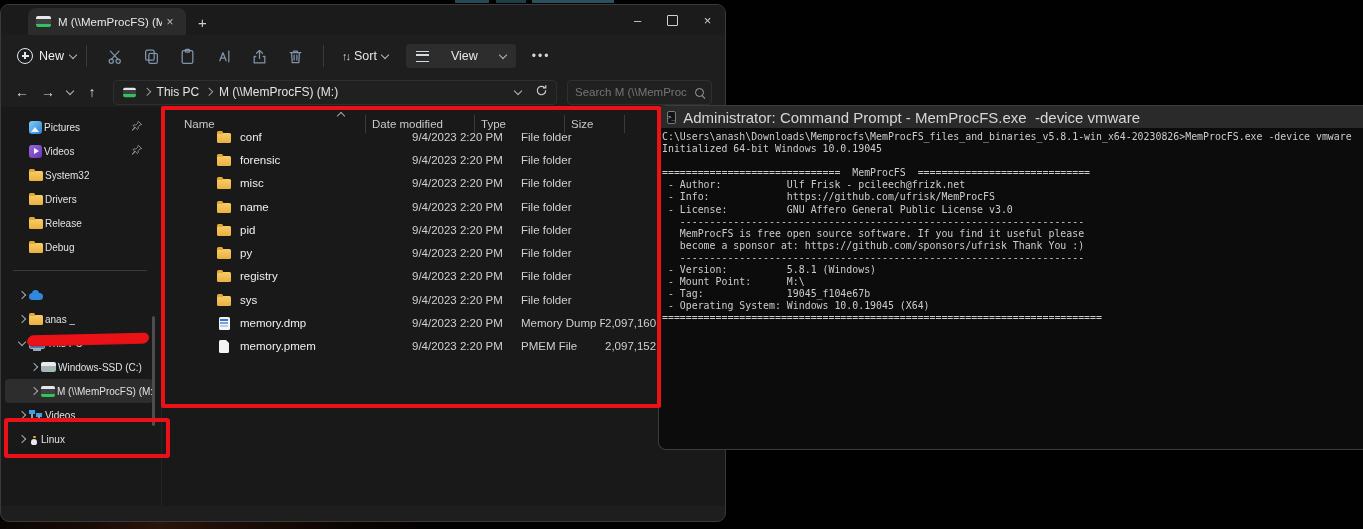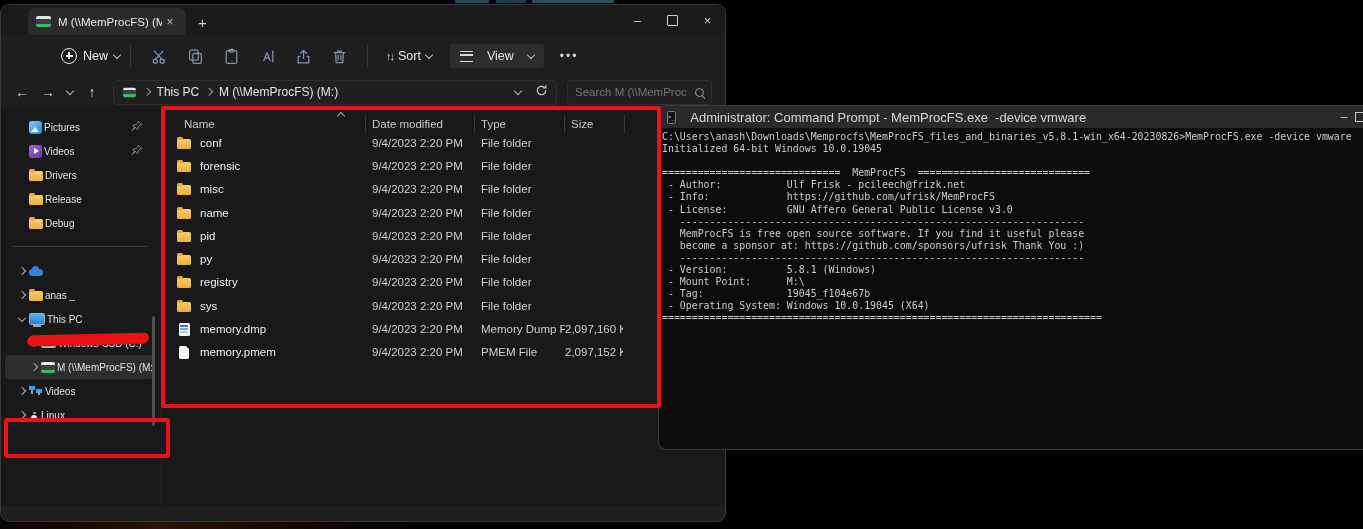--- a/index.html
+++ b/index.html
@@ -23,28 +23,28 @@
     display:flex;align-items:center;padding:0 8px;box-sizing:border-box;}
   .tab-title{color:#e8e8e8;font-size:11.5px;margin-left:7px;flex:1;white-space:nowrap;overflow:hidden;}
   .tab-close{color:#bdbdbd;font-size:12px;width:16px;text-align:center;cursor:default;}
   .newtab{color:#cfcfcf;font-size:15px;margin-left:12px;margin-bottom:4px;}
   .wctrls{margin-left:auto;display:flex;height:30px;align-items:center;}
   .wc{width:35px;height:30px;display:flex;align-items:center;justify-content:center;color:#cfcfcf;font-size:13px;}
   .wc .sq{width:9px;height:9px;border:1px solid #cfcfcf;border-radius:1px;}
 
   
   .toolbar{position:absolute;left:0;top:30px;width:100%;height:42px;background:#1e1e1e;
-    display:flex;align-items:center;border-bottom:1px solid #161616;padding-left:44px;}
+    display:flex;align-items:center;border-bottom:1px solid #161616;}
   .tb-new{display:flex;align-items:center;gap:6px;color:#f0f0f0;font-size:12.5px;margin-left:16px;}
   .tb-sep{width:1px;height:22px;background:#3a3a3a;margin:0 10px;}
   .tb-ic{width:36px;height:30px;display:flex;align-items:center;justify-content:center;}
   .tb-ic svg{stroke:#7f93a8;fill:none;stroke-width:1.2;stroke-linecap:round;stroke-linejoin:round;}
   .tb-sort{display:flex;align-items:center;gap:5px;color:#e6e6e6;font-size:12.5px;padding:0 8px;}
   .tb-sort .updown{font-size:11px;color:#cdd5de;letter-spacing:-2px;}
-  .tb-view{display:flex;align-items:center;gap:14px;color:#e6e6e6;font-size:12.5px;background:#2d2d2d;
+  .tb-view{display:flex;align-items:center;gap:22px;color:#e6e6e6;font-size:12.5px;background:#2d2d2d;
     border-radius:4px;padding:5px 10px;margin-left:10px;}
   .lines3{width:13px;height:9px;border-top:1.6px solid #d5dade;border-bottom:1.6px solid #d5dade;position:relative;}
   .lines3::after{content:"";position:absolute;left:0;top:2.6px;width:100%;height:1.6px;background:#d5dade;}
   .tb-more{color:#d5d5d5;font-size:12px;letter-spacing:2px;margin-left:16px;}
   .chev{display:inline-block;width:5px;height:5px;border-right:1.3px solid #b9b9b9;border-bottom:1.3px solid #b9b9b9;transform:rotate(45deg);margin-top:-3px;}
   .plus-circle{width:14px;height:14px;border:1.3px solid #e4e8ec;border-radius:50%;position:relative;}
   .plus-circle::before,.plus-circle::after{content:"";position:absolute;background:#e4e8ec;}
   .plus-circle::before{left:3.5px;top:6.2px;width:7px;height:1.4px;}
   .plus-circle::after{left:6.3px;top:3.4px;width:1.4px;height:7px;}
 
@@ -119,21 +119,21 @@
 
   
   .filelist{position:absolute;left:160px;top:0;width:566px;height:100%;border-left:1px solid #242424;}
   .list-head{position:absolute;left:0;top:4px;width:100%;height:26px;display:flex;color:#c9c9c9;font-size:11.5px;}
   .col-h{display:flex;align-items:center;box-sizing:border-box;border-right:1px solid #3a3a3a;height:18px;margin-top:4px;position:relative;}
   .col-h:nth-child(1){width:204px;padding-left:22px;}
   .col-h:nth-child(2){width:109px;padding-left:6px;}
   .col-h:nth-child(3){width:90px;padding-left:6px;}
   .col-h:nth-child(4){width:60px;padding-left:6px;}
   .sort-caret{position:absolute;left:176px;top:2px;width:5px;height:5px;border-left:1.2px solid #a8a8a8;border-top:1.2px solid #a8a8a8;transform:rotate(45deg);}
-  .rows{position:absolute;left:0;top:24px;width:100%;}
+  .rows{position:absolute;left:0;top:18px;width:100%;padding-left:40px;}
   .frow{height:23.3px;display:flex;align-items:center;font-size:11.5px;color:#d6d6d6;}
   .fcell{box-sizing:border-box;white-space:nowrap;overflow:hidden;}
   .c-name{width:204px;display:flex;align-items:center;padding-left:14px;color:#efefef;gap:8px;}
   .c-date{width:109px;padding-left:6px;color:#cfcfcf;}
   .c-type{width:90px;padding-left:6px;color:#cfcfcf;}
   .c-size{width:58px;text-align:right;color:#cfcfcf;}
   .fi{width:16px;display:flex;justify-content:center;}
 
   
   .statusbar{position:absolute;left:0;top:501px;width:100%;height:16px;border-top:1px solid #262626;
@@ -145,21 +145,21 @@
   .vt.det::before{content:"";position:absolute;left:2px;top:2.5px;width:9px;height:1.5px;background:#333;box-shadow:0 3px 0 0 #333,0 6px 0 0 #333;}
   .vt.thumb{background:#fff;}
   .vt.thumb::before{content:"";position:absolute;left:2.5px;top:2.5px;width:8px;height:6.5px;border:1.2px solid #444;}
 
   
   .cmdwin{position:absolute;left:658px;top:105px;width:710px;height:345px;z-index:3;
     background:#0c0c0c;border:1px solid #3c3c3c;border-right:none;border-radius:8px 0 0 8px;box-sizing:border-box;overflow:hidden;}
   .cmd-titlebar{height:22px;background:#2a2a2a;display:flex;align-items:center;padding-left:8px;}
   .cmd-ic{width:13px;height:11px;background:#101418;border:1px solid #7a7a7a;border-radius:2px;color:#dadada;
     font-size:6px;line-height:10px;text-align:center;font-family:"DejaVu Sans Mono",monospace;}
-  .cmd-title{color:#d6d6d6;font-size:13px;margin-left:14px;white-space:pre;flex:1;}
+  .cmd-title{color:#d6d6d6;font-size:15px;margin-left:7px;white-space:pre;flex:1;}
   .cmd-btn{width:38px;height:22px;display:flex;align-items:center;justify-content:center;color:#c9c9c9;font-size:12px;}
   .cmd-btn .sq{width:8px;height:8px;border:1px solid #c9c9c9;}
   .cmd-body{padding:3px 0 0 3px;}
   .cmd-line{font-family:"DejaVu Sans Mono",monospace;font-size:9.9px;line-height:12.1px;min-height:12.1px;
     color:#cccccc;white-space:pre;}
 
   
   .anno{position:absolute;z-index:9;pointer-events:none;}
   .anno-box1{left:161px;top:106px;width:492px;height:294px;border:4px solid #ea1217;border-radius:2px;}
   .anno-box2{left:4px;top:418px;width:158px;height:32px;border:4px solid #ea1217;border-radius:3px;}
@@ -298,20 +298,28 @@
           <span class="sb-chev">
             <i class="chev"></i>
           </span>
           <span class="sb-icon gi gi-videos"></span>
           <span class="sb-label">Videos</span>
           <span class="sb-pin">
             <svg width="12" height="12" viewBox="0 0 16 16">
               <path d="M9.8 1.8l4.4 4.4-2.5.5-2.2 2.2.3 2.7-1.2 1.2-3.4-3.4L2 13.9l-.4-.4 3.7-3.2L2.6 7.6l1.2-1.2 2.7.3 2.2-2.2z"></path>
             </svg>
           </span>
+        </div>
+        <div class="sb-item">
+          <span class="sb-chev">
+            <i class="chev"></i>
+          </span>
+          <span class="sb-icon gi gi-folder"></span>
+          <span class="sb-label">System32</span>
+
         </div>
         <div class="sb-item">
           <span class="sb-chev">
             <i class="chev"></i>
           </span>
           <span class="sb-icon gi gi-folder"></span>
           <span class="sb-label">Drivers</span>
 
         </div>
         <div class="sb-item">

